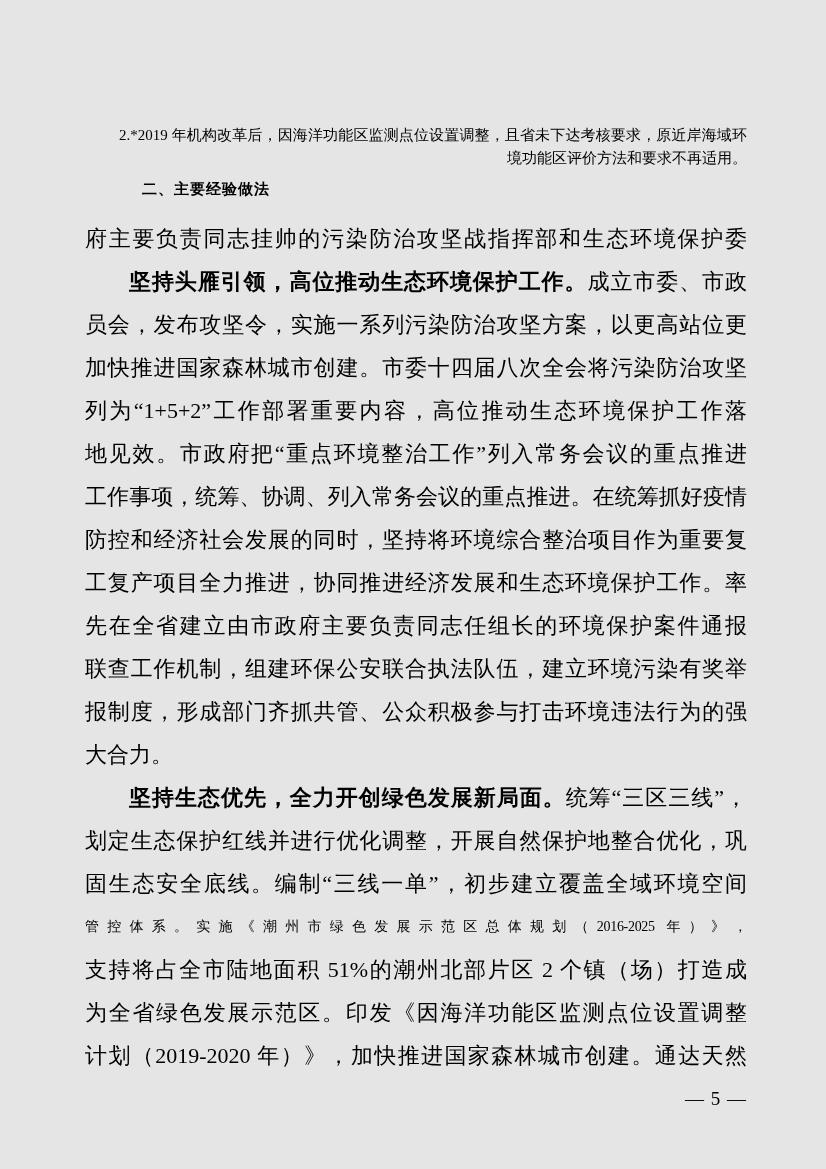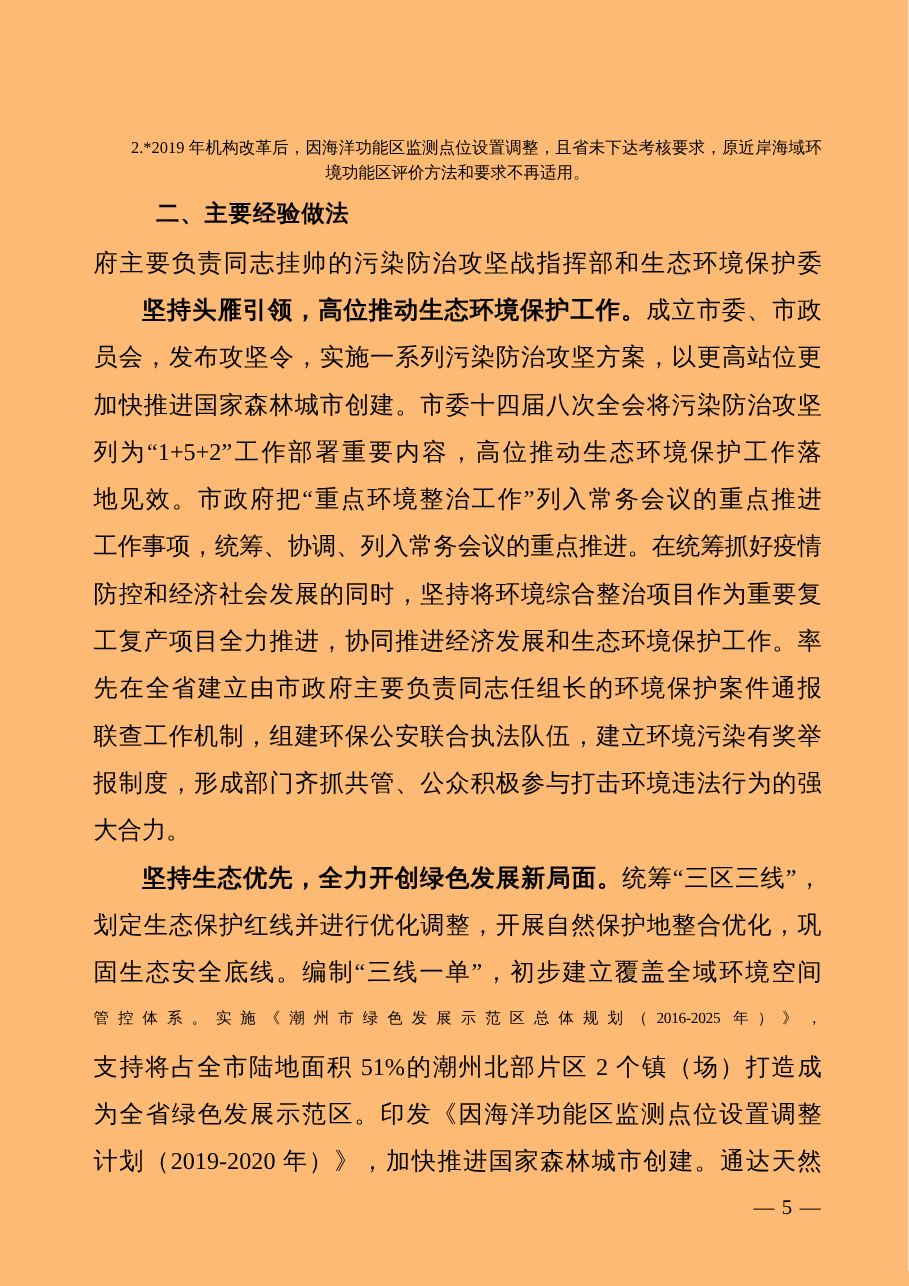--- a/index.html
+++ b/index.html
@@ -5,38 +5,38 @@
   * { margin: 0; padding: 0; box-sizing: border-box; }
   html, body { background: #ffffff; }
   body {
     width: 826px; height: 1169px;
     font-family: "Liberation Serif", "DejaVu Serif", serif;
     color: #000000;
   }
   .page {
     position: relative;
     width: 826px; height: 1169px;
-    background: #fdba74;
+    background: #e5e5e5;
     overflow: hidden;
   }
   
   .footnote {
     position: absolute;
     left: 85px; top: 124px; width: 662px;
     font-size: 15px; line-height: 23px;
   }
-  .fn-line { text-align: center; }
+  .fn-line { text-align: right; }
   .fn-first { text-indent: 34px; text-align: justify; text-align-last: justify; }
   
   .heading {
     position: absolute;
     left: 85px; top: 180px; width: 662px;
     padding-left: 57px;
     font-family: "Liberation Sans", "DejaVu Sans", sans-serif;
-    font-size: 21px; font-weight: 700;
+    font-size: 15px; font-weight: 700;
     letter-spacing: 1px;
   }
   
   .bodytext {
     position: absolute;
     left: 85px; top: 217px; width: 662px;
     font-size: 22px;
   }
   .line {
     height: 43px; line-height: 43px;

